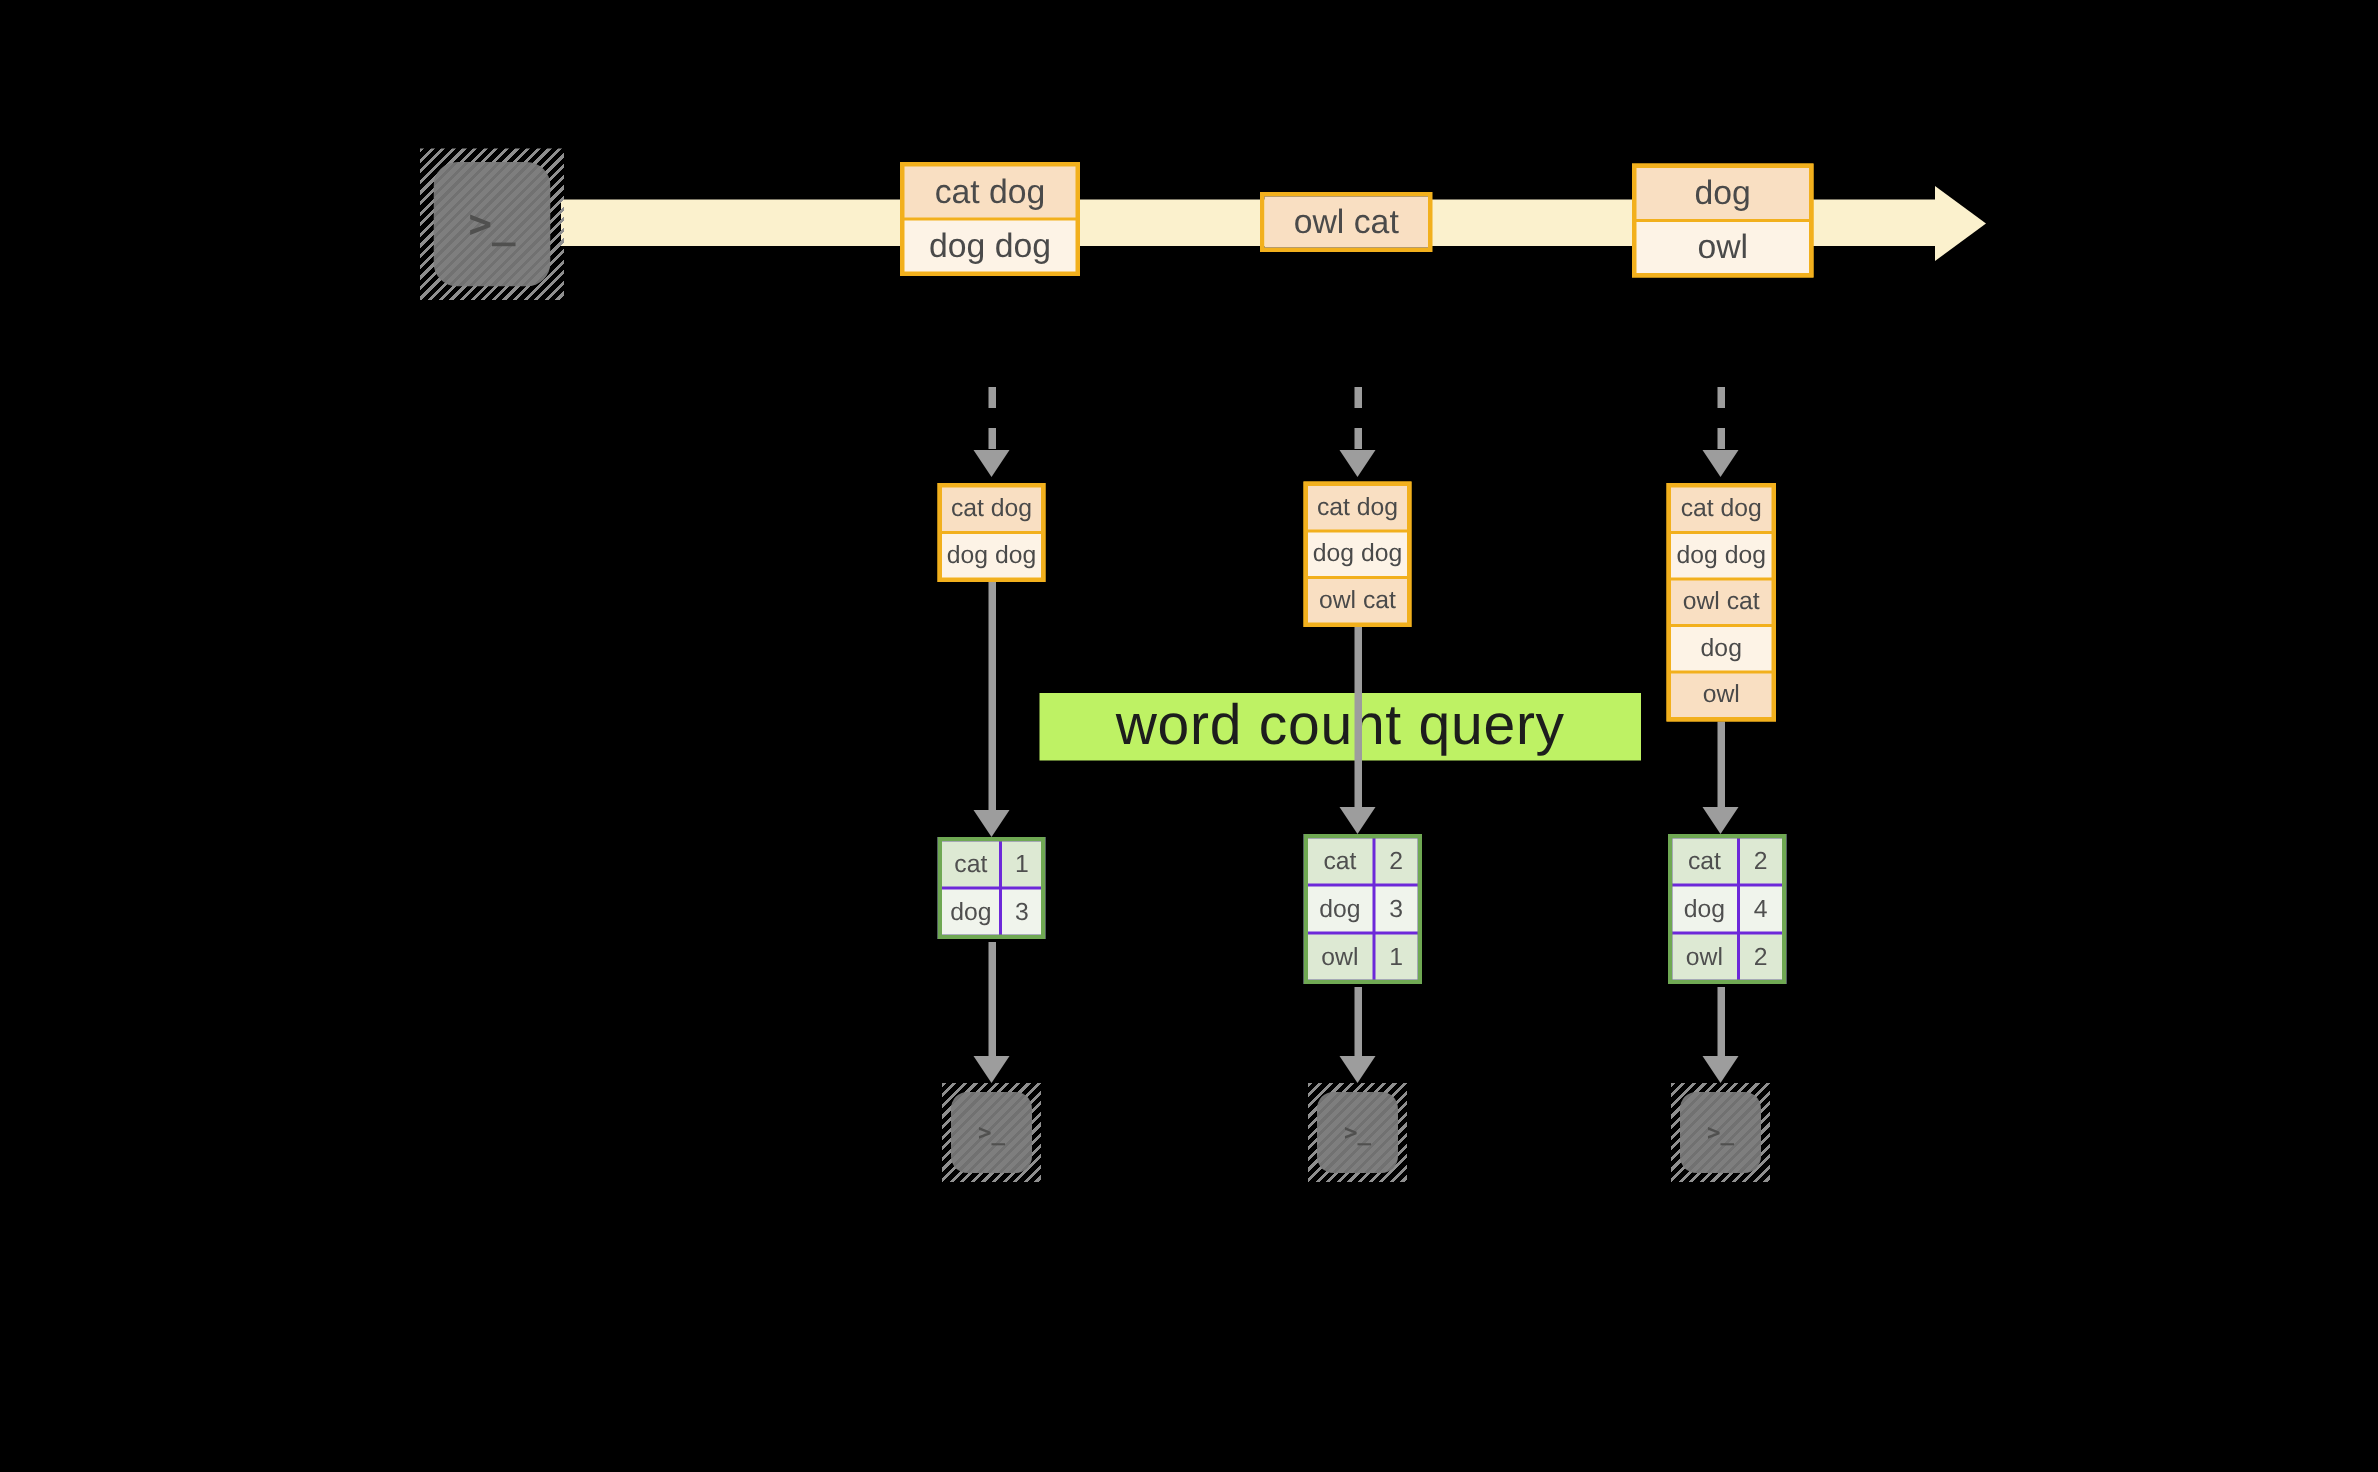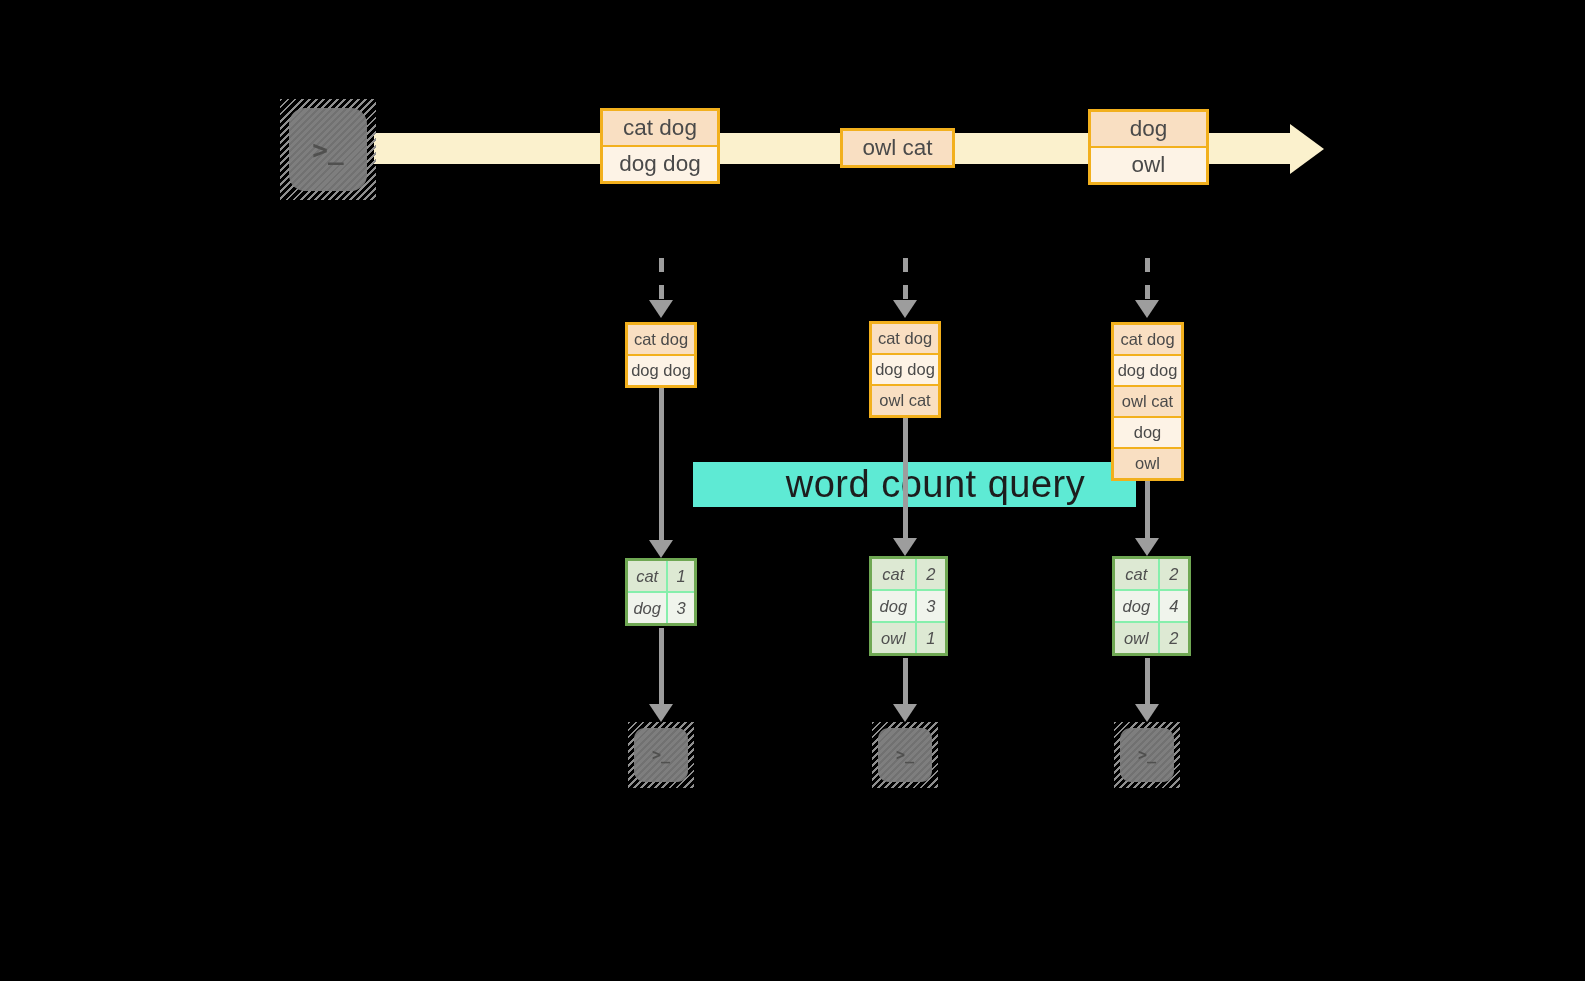--- a/index.html
+++ b/index.html
@@ -53,23 +53,23 @@
   #ebox2 { left:840px; top:128px; width:115px; }
   #ebox3 { left:1088px; top:109px; width:121px; }
   .stack .row { height:29px; font-size:16.5px; }
   #stack1 { left:625px; top:322px; width:72px; }
   #stack2 { left:869px; top:321px; width:72px; }
   #stack3 { left:1111px; top:322px; width:73px; }
 
   
   .banner {
     position:absolute; left:693px; top:462px; width:401px; height:45px;
-    background:#5eead4; z-index:1;
+    background:#bef264; z-index:1;
     display:flex; align-items:center; justify-content:center;
-    font-size:38px; color:#1d1d1d; letter-spacing:0.5px;padding-left:42px;
+    font-size:38px; color:#1d1d1d; letter-spacing:0.5px;
   }
 
   
   .arrow { position:absolute; width:24px; display:flex; flex-direction:column; align-items:center; z-index:2; }
   .shaft { width:5px; background:#9d9d9d; }
   .shaft.dashed { background: repeating-linear-gradient(180deg, #9d9d9d 0 14px, rgba(0,0,0,0) 14px 27px); }
   .head {
     width:0; height:0;
     border-left:12px solid transparent; border-right:12px solid transparent;
     border-top:18px solid #9d9d9d;
@@ -80,22 +80,22 @@
   #a-mid-1 { left:649px;  top:388px; } #a-mid-1 .shaft { height:152px; }
   #a-mid-2 { left:893px;  top:418px; } #a-mid-2 .shaft { height:120px; }
   #a-mid-3 { left:1135px; top:481px; } #a-mid-3 .shaft { height:57px; }
   #a-out-1 { left:649px;  top:628px; } #a-out-1 .shaft { height:76px; }
   #a-out-2 { left:893px;  top:658px; } #a-out-2 .shaft { height:46px; }
   #a-out-3 { left:1135px; top:658px; } #a-out-3 .shaft { height:46px; }
 
   
   .ctable {
     position:absolute; box-sizing:border-box; z-index:3;
-    border:3px solid #6fa853; background:#86efac;
-    display:grid; grid-template-columns:1.5fr 1fr; gap:2px;font-style:italic;
+    border:3px solid #6fa853; background:#6d28d9;
+    display:grid; grid-template-columns:1.5fr 1fr; gap:2px;
   }
   .ctable .cell {
     background:#dde9d3; color:#4f4f4f; height:30px;
     display:flex; align-items:center; justify-content:center; font-size:16.5px;
   }
   .ctable .cell.alt { background:#f0f4ec; }
   #ctable1 { left:625px; top:558px; width:72px; }
   #ctable2 { left:869px; top:556px; width:79px; }
   #ctable3 { left:1112px; top:556px; width:79px; }
 </style>

